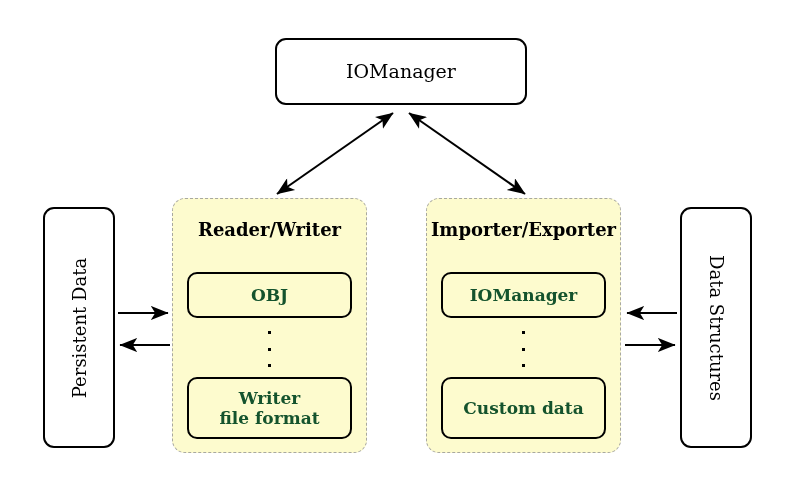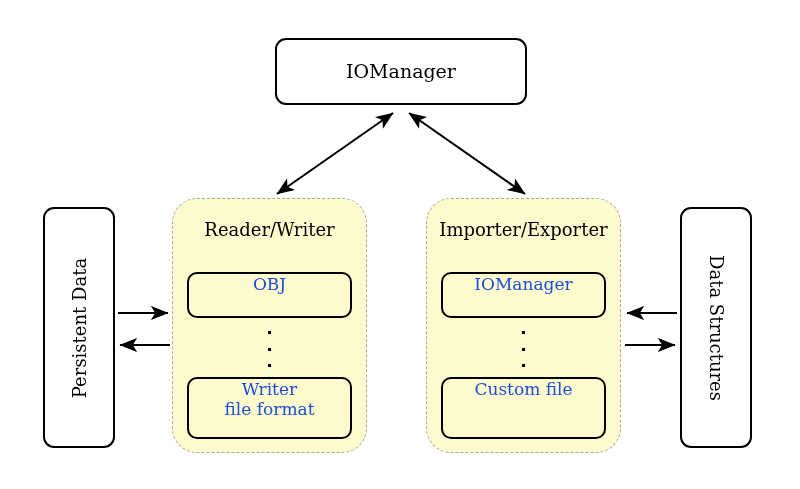--- a/index.html
+++ b/index.html
@@ -79,22 +79,23 @@
   }
   #data-structures .vlabel {
     transform: translate(-50%, -50%) rotate(90deg);
   }
 
   
   .group {
     position: absolute;
     box-sizing: border-box;
     border: 1.6px dashed #a8a8a0;
-    border-radius: 25px;
+    border-radius: 13px;
     background: #FDFBCE;
+    font-weight: bold;
   }
   #group-readerwriter { left: 172px; top: 198px; width: 195px; height: 255px; }
   #group-importerexporter { left: 426px; top: 198px; width: 195px; height: 255px; padding-left: 43px; }
 
   .group-title {
     position: absolute;
     left: 0; right: 0;
     top: 20px;
     text-align: center;
     font-size: 18px;
@@ -103,26 +104,26 @@
   }
 
   
   .inner {
     position: absolute;
     box-sizing: border-box;
     border: 2.2px solid #000;
     border-radius: 10px;
     background: #FDFBCE;
     display: flex;
-    align-items: flex-start;
+    align-items: center;
     justify-content: center;
     text-align: center;
     font-size: 17px;
     line-height: 1.2;
-    color: #1d4ed8;
+    color: #14532d;
   }
   .inner.item-top {
     left: 14px; right: 14px;
     top: 73px; height: 46px;
   }
   .inner.item-bottom {
     left: 14px; right: 14px;
     top: 178px; height: 62px;
   }
 
@@ -225,18 +226,18 @@
     </div>
 
     <div class="ellipsis-dots">
       <i></i>
       <i></i>
       <i></i>
     </div>
 
     <div class="inner item-bottom">
       <span>
-        <span>Custom file</span><br>
+        <span>Custom data</span><br>
       </span>
     </div>
   </div>
 
 </div>
 
 </body></html>

